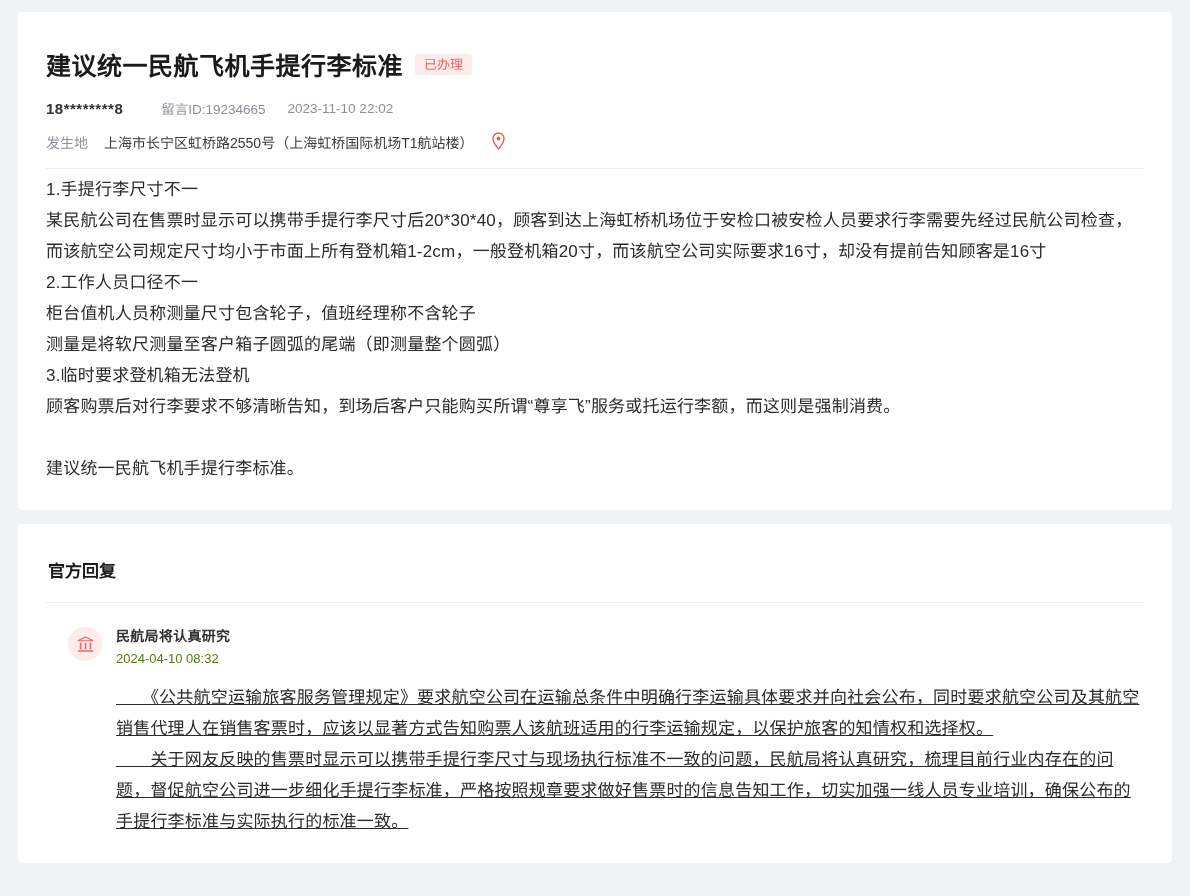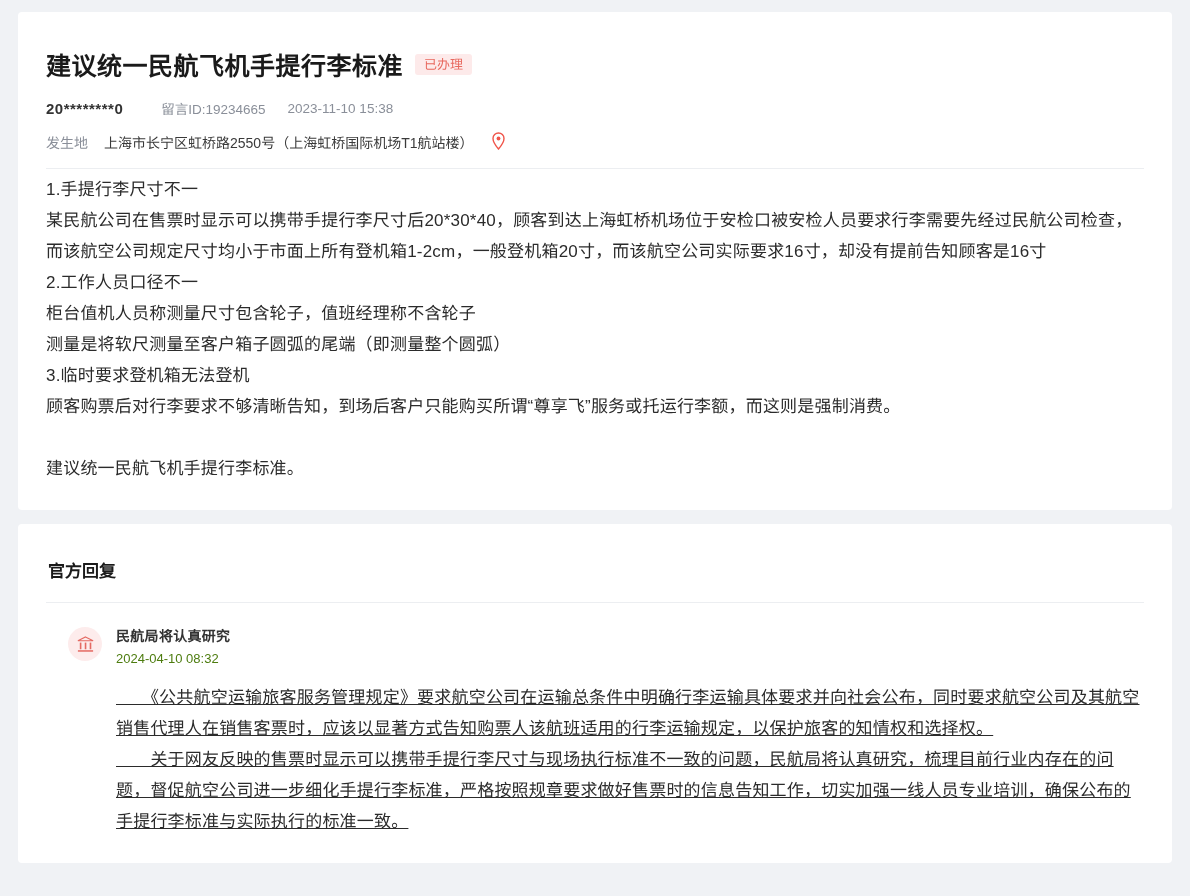--- a/index.html
+++ b/index.html
@@ -201,23 +201,23 @@
 
   <div class="card">
 
 
     <div class="title-row">
       <div class="title">建议统一民航飞机手提行李标准</div>
       <div class="status-badge">已办理</div>
     </div>
 
     <div class="meta-row">
-      <span class="meta-user">20********0</span>
+      <span class="meta-user">18********8</span>
       <span class="meta-id">留言ID:19234665</span>
-      <span class="meta-time">2023-11-10 15:38</span>
+      <span class="meta-time">2023-11-10 22:02</span>
     </div>
 
     <div class="loc-row">
       <span class="loc-label">发生地</span>
       <span class="loc-text">上海市长宁区虹桥路2550号（上海虹桥国际机场T1航站楼）</span>
       <span class="pin">
         <svg width="15" height="18" viewBox="0 0 15 18" aria-hidden="true">
           <path d="M7.5 1C4.46 1 2 3.46 2 6.5 2 10.6 7.5 17 7.5 17S13 10.6 13 6.5C13 3.46 10.54 1 7.5 1z" fill="none" stroke="#f0554a" stroke-width="1.4"></path>
           <circle cx="7.5" cy="6.5" r="1.9" fill="#f0554a"></circle>
         </svg>

